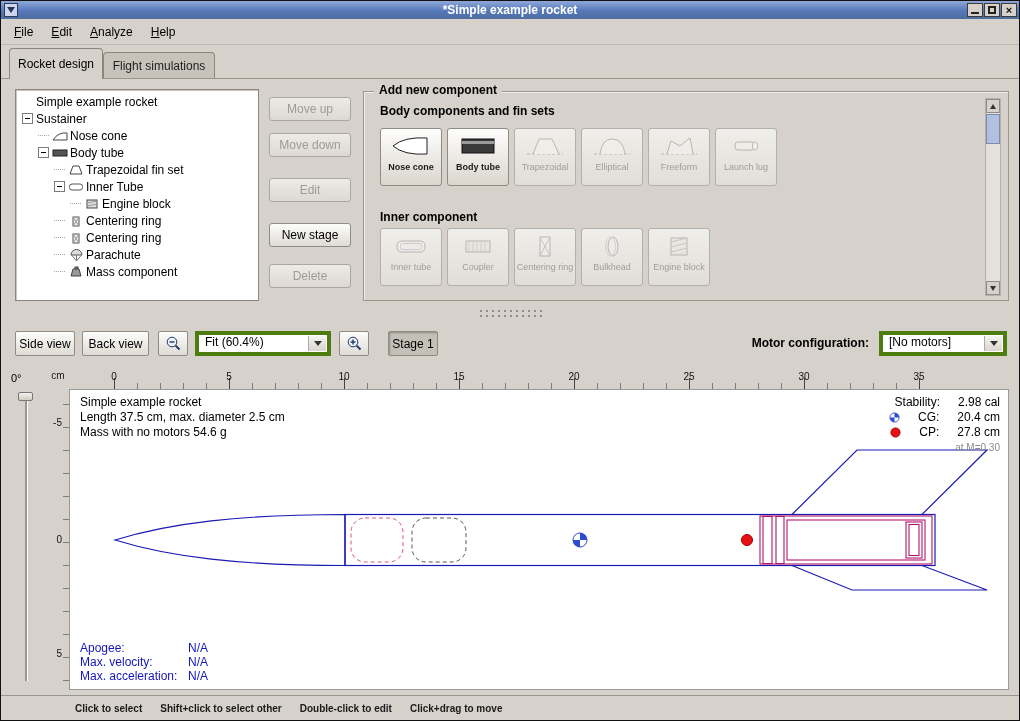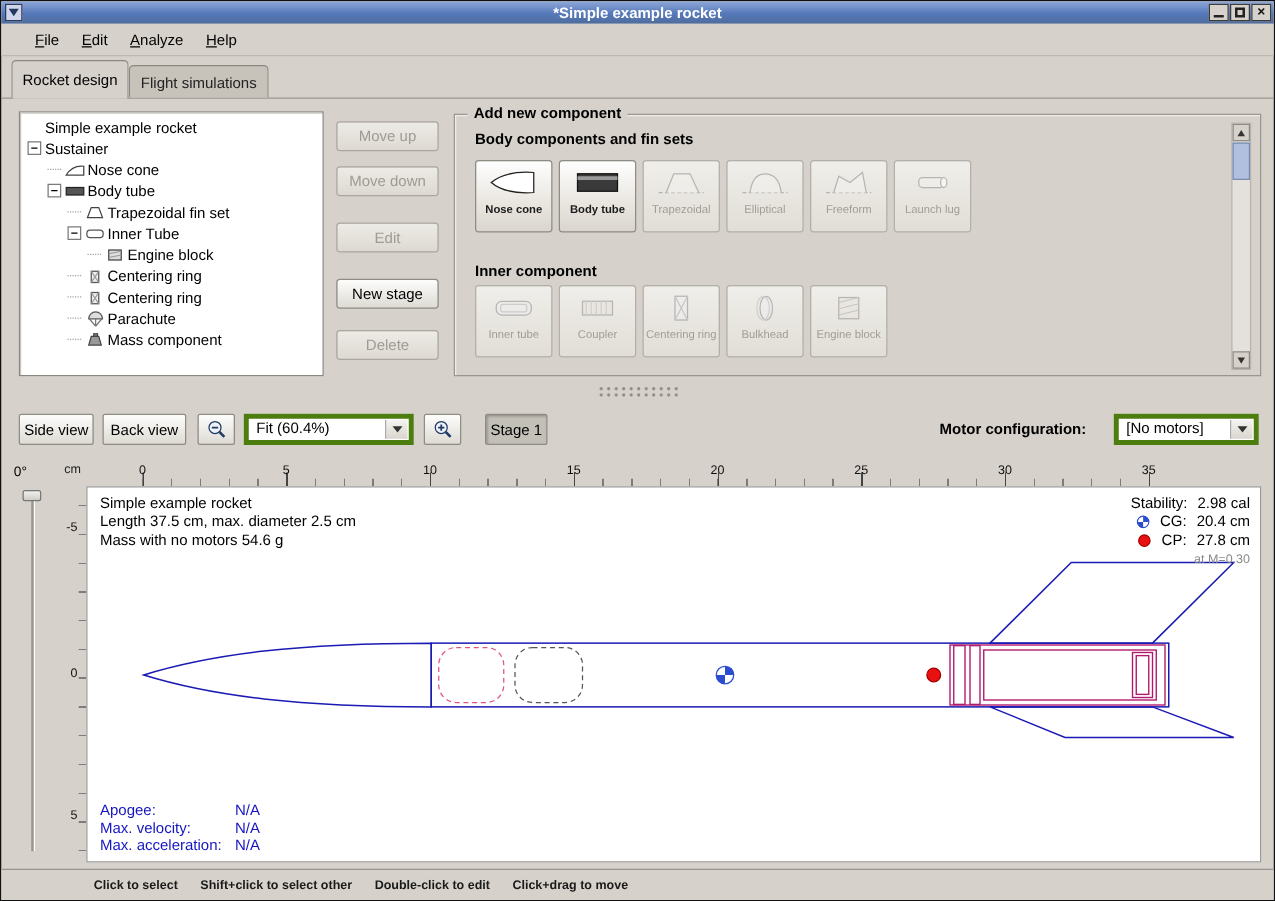--- a/index.html
+++ b/index.html
@@ -18,21 +18,21 @@
   .tb-icon .tri{width:0;height:0;border-left:4px solid transparent;border-right:4px solid transparent;border-top:6px solid #24365e;}
   .tb-title{position:absolute;left:0;right:0;text-align:center;font-size:12px;font-weight:bold;color:#fff;}
   .tb-btns{position:absolute;right:2px;top:2px;display:flex;gap:1px;}
   .tb-btn{width:16px;height:14px;background:#d6d2cb;border:1px solid #3c3c3c;
     display:flex;align-items:center;justify-content:center;position:relative;}
   .g-min{position:absolute;left:3px;bottom:2px;width:8px;height:2px;background:#222;}
   .g-max{width:8px;height:8px;border:2px solid #222;}
   .g-close{font-size:11px;font-weight:bold;color:#111;line-height:10px;}
   
   .menubar{position:absolute;left:0;top:18px;right:0;height:26px;background:#d6d2cb;
-    border-bottom:1px solid #bcb9b2;display:flex;align-items:center;padding-left:18px;}
+    border-bottom:1px solid #bcb9b2;display:flex;align-items:center;padding-left:4px;}
   .menu-item{display:inline-block;padding:3px 9px;font-size:12px;cursor:default;}
   .menu-item::first-letter{text-decoration:underline;}
   
   .tabline{position:absolute;left:0;top:77px;right:0;height:1px;background:#9a978f;}
   .tab{position:absolute;border:1px solid #8a8781;border-bottom:none;border-radius:4px 4px 0 0;
     display:flex;align-items:center;justify-content:center;font-size:12px;}
   .tab.active{left:8px;top:47px;width:94px;height:31px;background:#d6d2cb;z-index:2;}
   .tab.inactive{left:102px;top:51px;width:112px;height:26px;background:#c7c3bb;color:#222;}
   
   .tree{position:absolute;left:14px;top:88px;width:244px;height:212px;background:#fff;
@@ -98,21 +98,21 @@
     background-repeat:no-repeat,no-repeat;}
   .hrl{position:absolute;top:1px;transform:translateX(-50%);font-size:10px;color:#111;}
   .vruler{position:absolute;left:46px;top:23px;width:22px;height:301px;
     background-image:repeating-linear-gradient(0deg,#7c7c7c 0 1px,transparent 1px 23px);
     background-size:6px 282px;background-position:100% 10px;background-repeat:no-repeat;}
   .vrl{position:absolute;right:7px;transform:translateY(-50%);font-size:10px;color:#111;}
   .canvas{position:absolute;left:68px;top:23px;width:940px;height:301px;background:#fff;border:1px solid #9a9a9a;}
   .canvas svg.draw{position:absolute;left:0;top:0;}
   .info{position:absolute;left:10px;top:5px;font-size:12px;line-height:15px;}
   .stab{position:absolute;right:8px;top:5px;font-size:12px;line-height:15px;text-align:right;}
-  .stab .row{display:flex;align-items:center;justify-content:flex-end;gap:8px;}
+  .stab .row{display:flex;align-items:center;justify-content:flex-end;gap:18px;}
   .stab .mach{font-size:10px;color:#8a8a8a;}
   .flight{position:absolute;left:10px;bottom:6px;font-size:12px;line-height:14px;color:#1515c0;}
   .flight .fl-label{display:inline-block;width:108px;}
   
   .statusbar{position:absolute;left:0;right:0;top:694px;bottom:0;border-top:1px solid #989590;
     background:#d6d2cb;display:flex;align-items:center;gap:18px;padding-left:74px;
     font-size:10px;font-weight:bold;color:#1a1a1a;}
 </style>
 </head>
 <body>
@@ -392,21 +392,21 @@
   <div class="tbtn" style="left:338px;width:30px">
     <svg width="17" height="17" viewBox="0 0 17 17">
         <circle cx="7" cy="7" r="4.8" fill="#eef1f8" stroke="#223a66"></circle>
         <line x1="10.6" y1="10.6" x2="14.5" y2="14.5" stroke="#223a66" stroke-width="2"></line>
         <line x1="4.5" y1="7" x2="9.5" y2="7" stroke="#223a66" stroke-width="1.4"></line>
         <line x1="7" y1="4.5" x2="7" y2="9.5" stroke="#223a66" stroke-width="1.4"></line>
       </svg>
   </div>
   <div class="tbtn pressed" style="left:387px;width:50px">Stage 1</div>
   <div class="motor-label">Motor configuration:</div>
-  <div class="combo" style="right:12px;width:116px">
+  <div class="combo" style="right:12px;width:128px">
     <span>[No motors]</span>
     <span class="combo-arrow">
         <i class="tri-combo"></i>
       </span>
   </div>
 
   <div class="rocketview">
     <div class="rot-label">0°</div>
     <div class="rot-track"></div>
     <div class="rot-thumb"></div>

